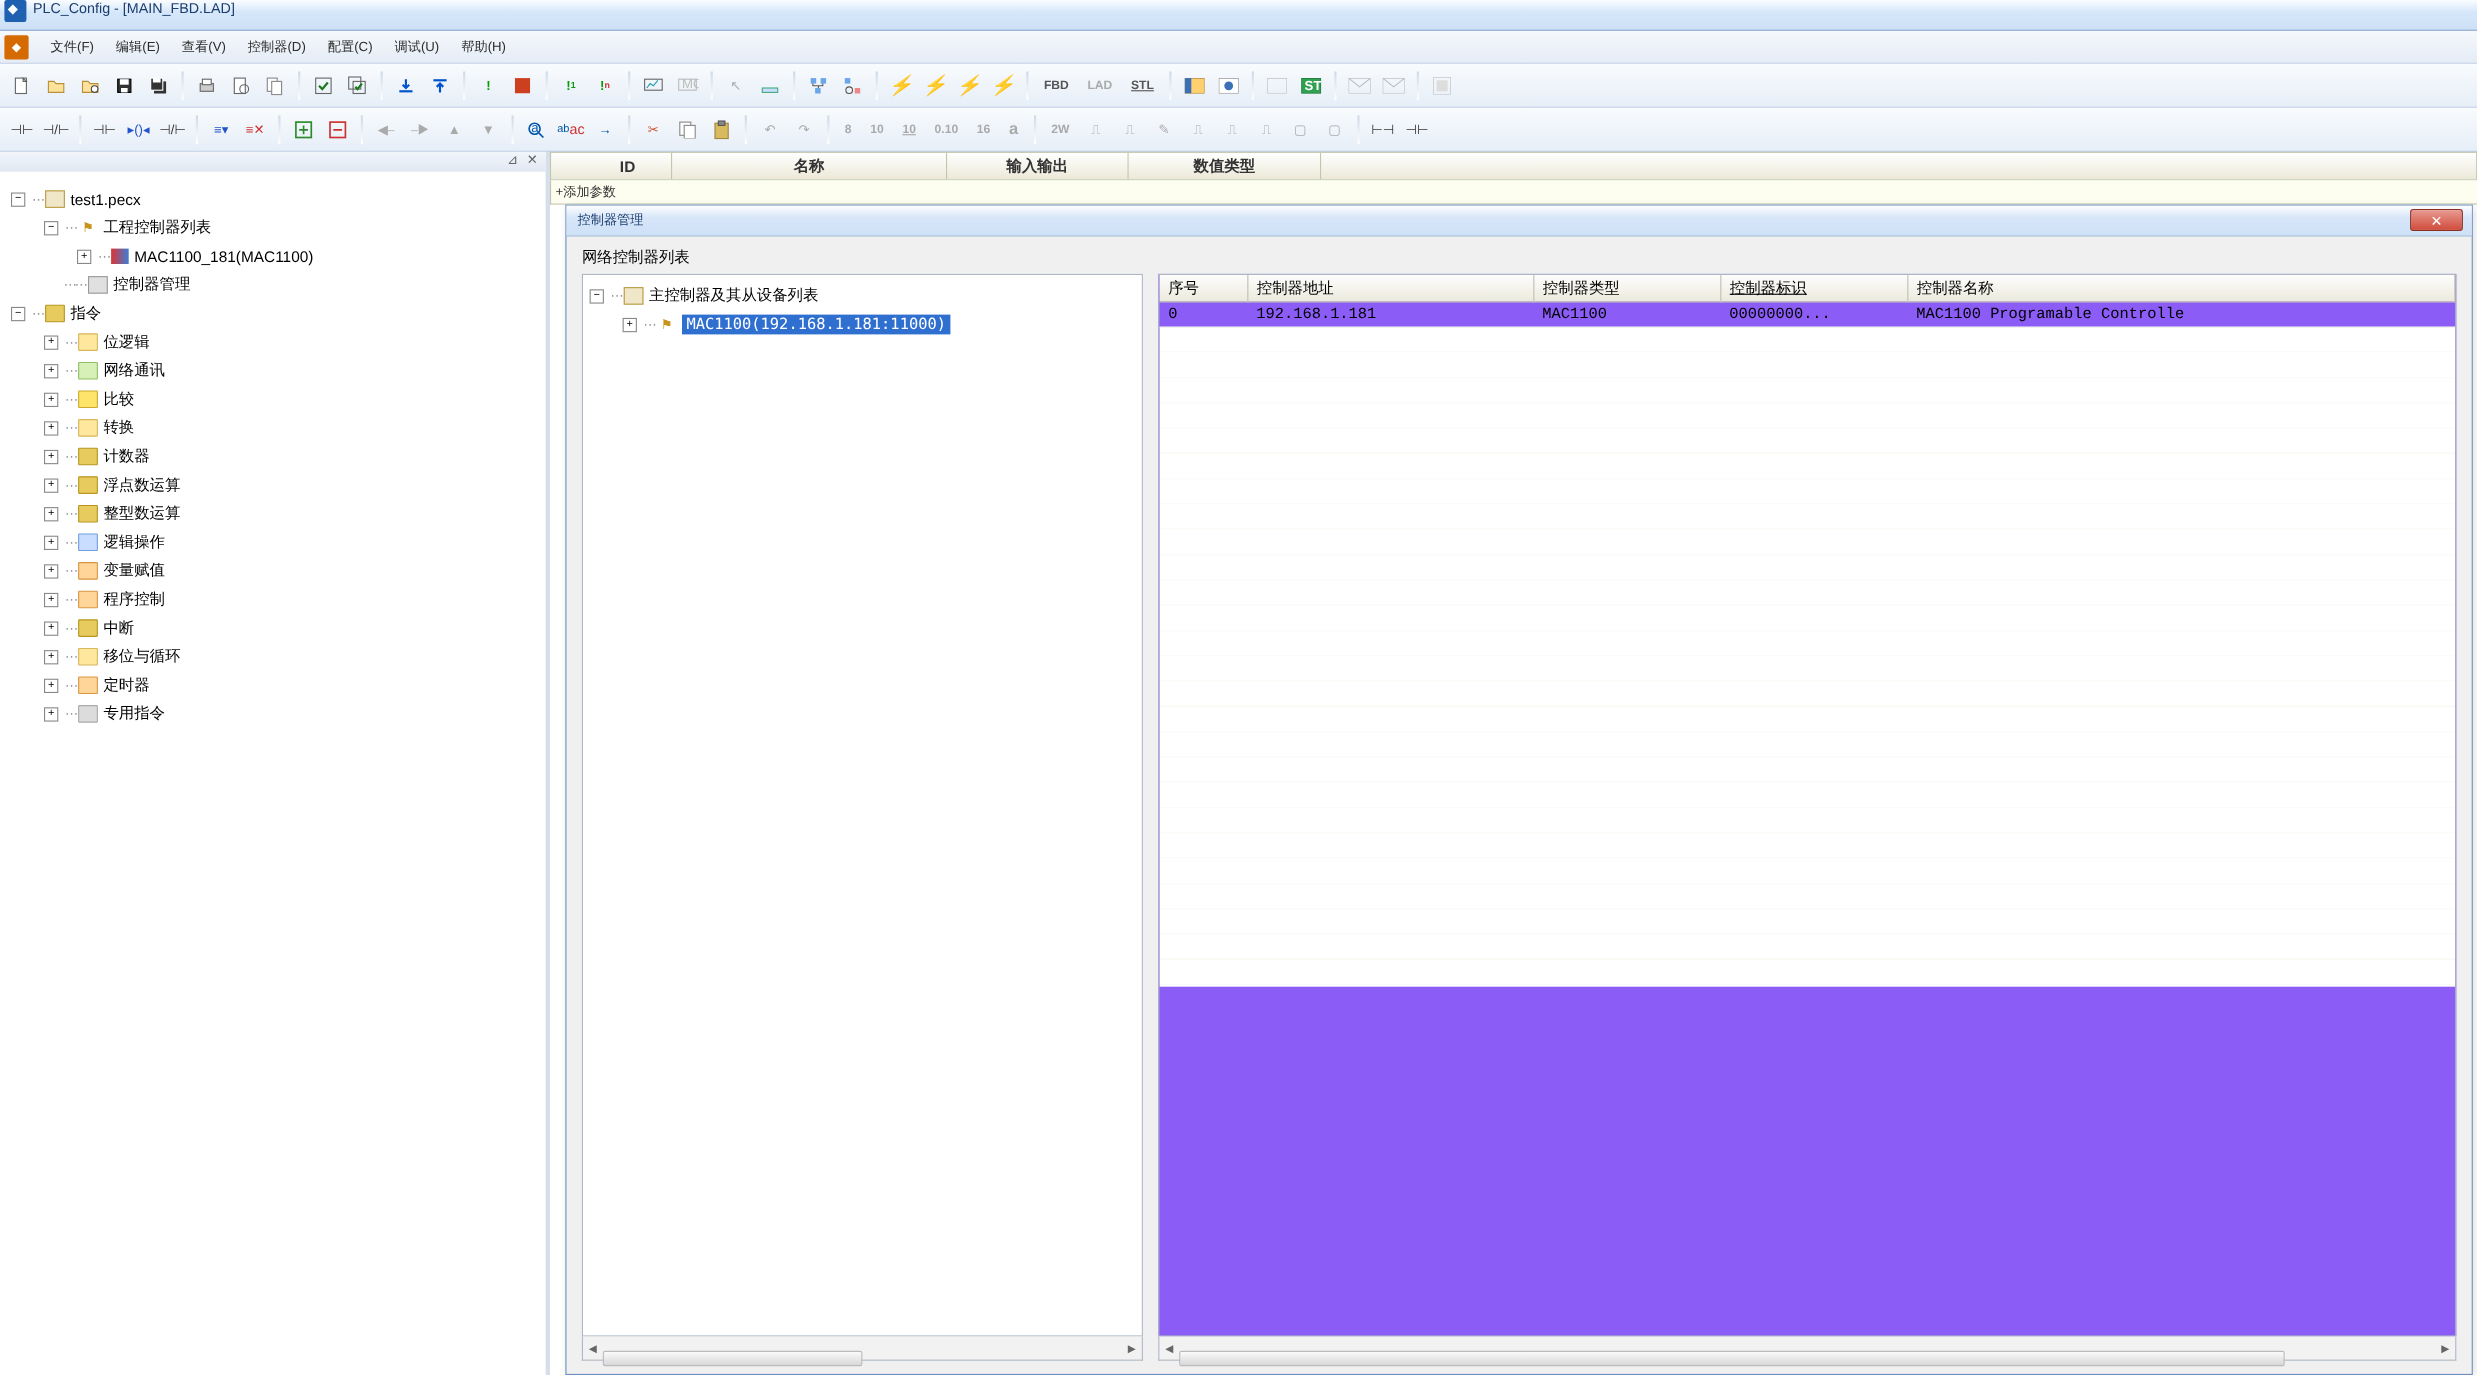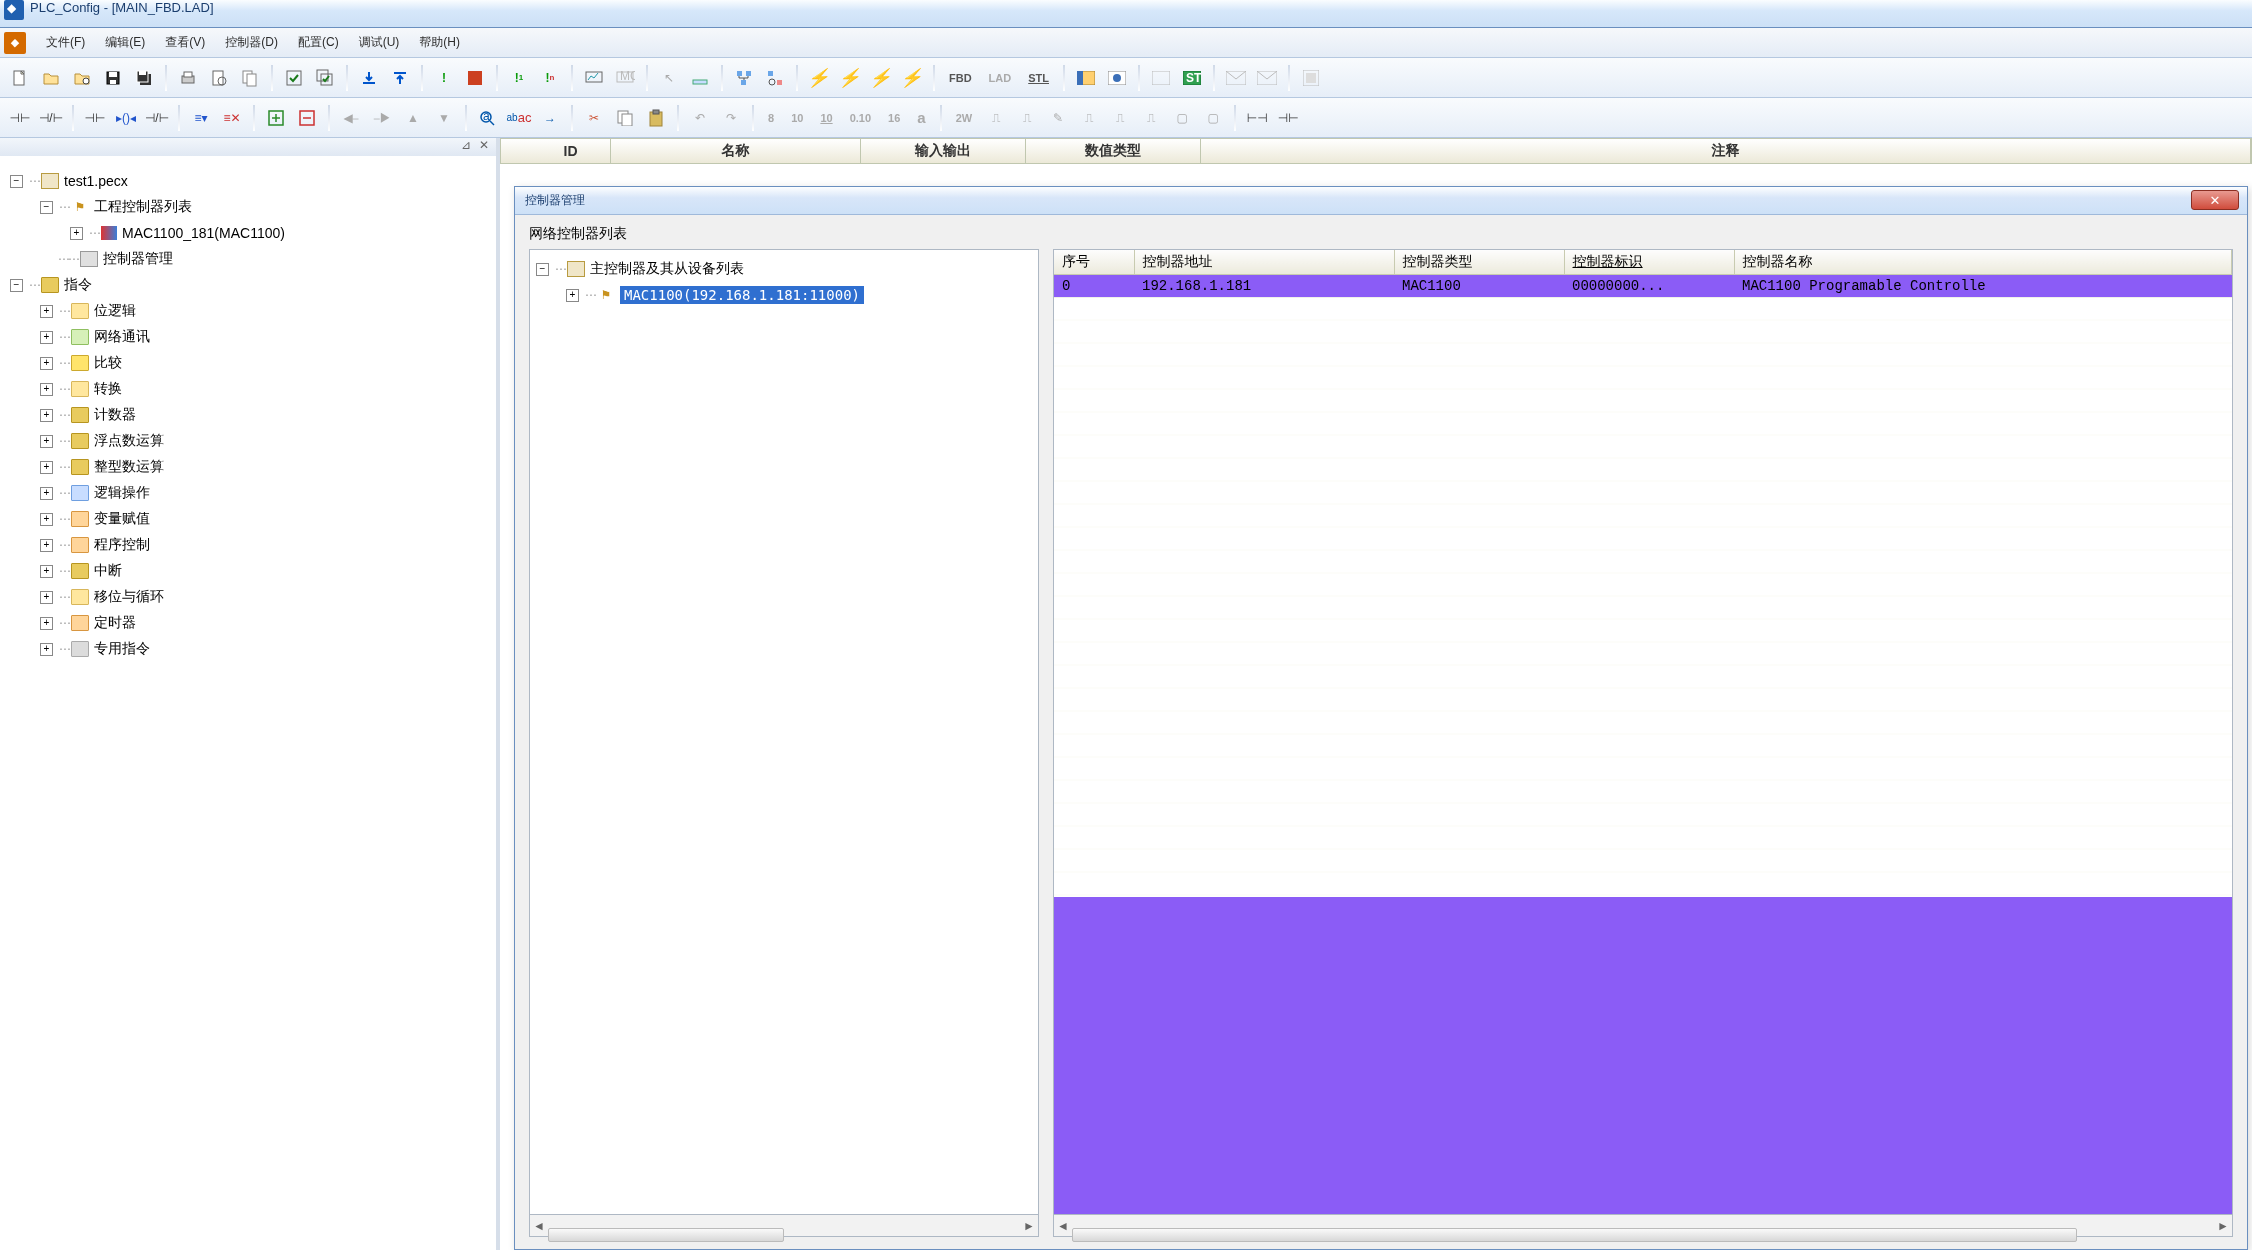--- a/index.html
+++ b/index.html
@@ -469,21 +469,23 @@
         </div>
     </div>
   </div>
 
   <div class="main">
     <div class="varhdr">
       <div class="cell" style="width:80px;">ID</div>
       <div class="cell" style="width:250px;">名称</div>
       <div class="cell" style="width:165px;">输入输出</div>
       <div class="cell" style="width:175px;">数值类型</div>
-      <div class="cell" style="flex:1;">注释</div>
+    </div>
+    <div class="addrow">
+      <span>+添加参数</span>
     </div>
 
     <div class="dialog">
       <div class="dlg-title">
         <span>控制器管理</span>
         <div class="dlg-close">✕</div>
       </div>
       <div class="dlg-body">
         <div class="caption">网络控制器列表</div>
         <div class="dlg-split">

